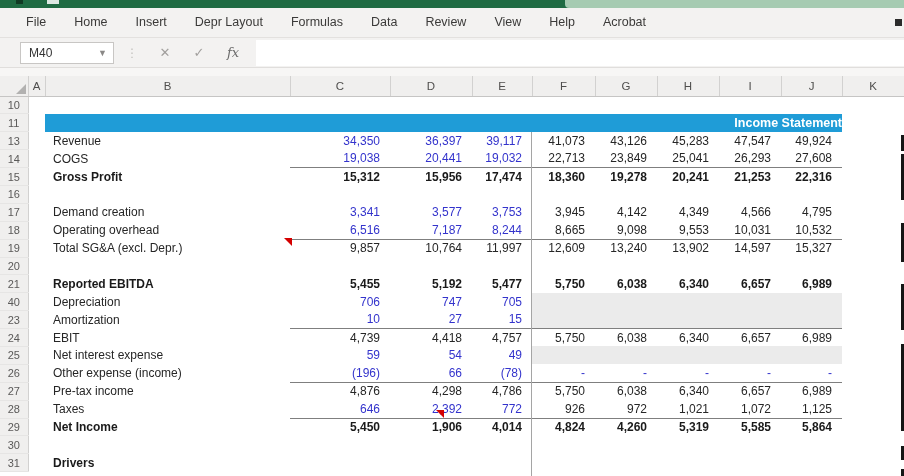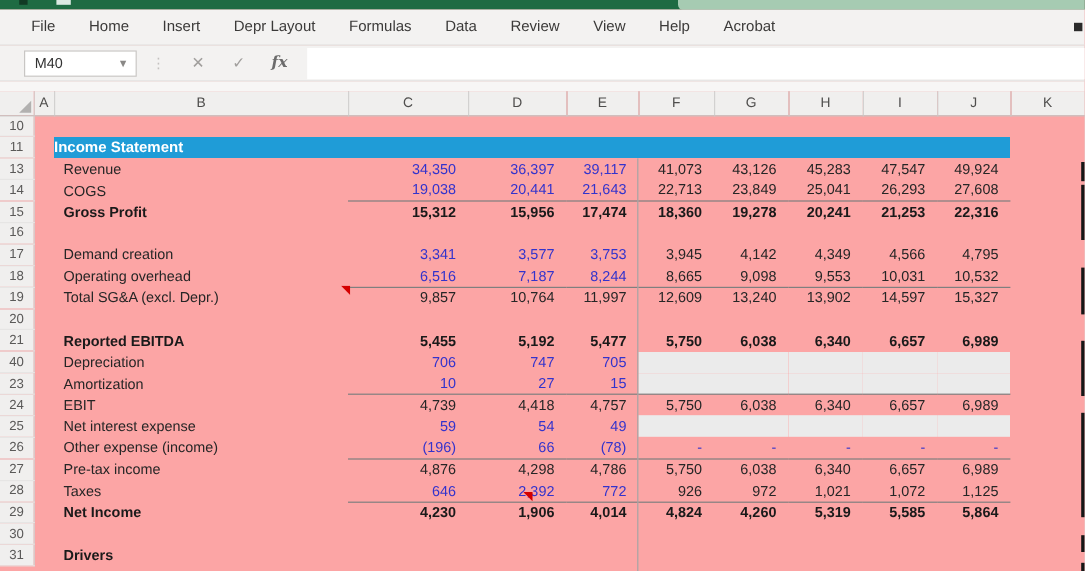--- a/index.html
+++ b/index.html
@@ -1,16 +1,16 @@
 <!DOCTYPE html>
 <html><head>
 <meta charset="utf-8">
 <style>
   html,body{margin:0;padding:0;background:#dcdcdc;}
-  .screen{position:relative;width:904px;height:476px;overflow:hidden;background:#fca5a5;
+  .screen{position:relative;width:904px;height:476px;overflow:hidden;background:#ffffff;
           font-family:"Liberation Sans",sans-serif;-webkit-font-smoothing:antialiased;}
   
   .titlebar{position:relative;height:8px;background:var(--green,#1f6b43);}
   .search-pill{position:absolute;left:565px;top:0;width:339px;height:8px;
                background:var(--pill,#a6cbb2);border-radius:0 0 0 4px;}
   .qat-a{position:absolute;left:16px;top:0;width:7px;height:4px;background:rgba(0,0,0,.45);}
   .qat-b{position:absolute;left:47px;top:0;width:12px;height:4px;background:rgba(255,255,255,.85);}
   
   .tabs{height:30px;background:#f3f2f1;display:flex;align-items:center;padding-left:12px;
         border-bottom:1px solid #e3e1df;box-sizing:border-box;position:relative;}
@@ -19,42 +19,42 @@
   
   .fbar{height:30px;background:#f3f2f1;display:flex;align-items:center;padding-left:20px;
         border-bottom:1px solid #e0dedc;box-sizing:border-box;}
   .namebox{width:94px;height:22px;background:#fff;border:1px solid #c8c6c4;display:flex;
            align-items:center;justify-content:space-between;font-size:12px;color:#333;
            padding-left:8px;box-sizing:border-box;}
   .namebox .caret{color:#8a8886;font-size:9px;padding-right:6px;}
   .dots{color:#c3c1bf;margin:0 10px 0 12px;font-size:12px;}
   .fico{width:34px;text-align:center;font-size:13px;color:#a19f9d;}
   .ffn{width:34px;text-align:center;font-size:13px;color:#6b6b6b;
-       font-family:"DejaVu Serif",serif;font-style:italic;font-weight:bold;}
+       font-family:"DejaVu Serif",serif;font-style:italic;}
   .ffield{flex:1;height:26px;background:#fff;margin-left:6px;border:none;outline:none;
           font:12px "Liberation Sans",sans-serif;padding:0 6px;}
   .gapstrip{height:8px;background:#f7f6f5;}
   
   table{border-collapse:collapse;table-layout:fixed;width:904px;}
   th,td{margin:0;white-space:nowrap;overflow:hidden;box-sizing:border-box;}
   .chead th{height:20px;background:#f0efee;border-right:1px solid #d2d1d0;
             border-bottom:1px solid #c6c5c4;font-weight:400;font-size:11.5px;color:#4f4e4d;}
   .corner{position:relative;}
   .corner .tri{position:absolute;right:2px;bottom:2px;width:0;height:0;
                border-left:10px solid transparent;border-bottom:10px solid #b2b1b0;}
   tbody td{height:17.9px;font-size:12px;color:#262626;padding:0;}
   td.rn{background:#f0efee;border-right:1px solid #d2d1d0;border-bottom:1px solid #e6e5e4;
         font-size:11px;color:#5a5958;text-align:center;}
   td.lbl{padding-left:8px;}
   td.num{text-align:right;padding-right:10px;}
   .blue{color:var(--blue,#3333cc);}
   .bold{font-weight:700;color:#1a1a1a;}
   .line{border-bottom:1px solid #7f7f7f;}
   .shade{background:#ebebeb;}
-  td.band{background:var(--band,#1f9cd7);color:#fff;font-weight:700;text-align:left;
+  td.band{background:var(--band,#1f9cd7);color:#fff;font-weight:700;text-align:right;
           font-size:12.5px;}
   
   .vdivider{position:absolute;left:531px;top:132px;width:1px;height:344px;background:#a5a5a5;}
   .flag{position:absolute;width:8px;height:8px;background:#d40000;
         clip-path:polygon(100% 0,100% 100%,0 0);}
   .flag-b18{left:284px;top:238px;}
   .flag-d28{left:436px;top:410px;}
   .edge-dash{position:absolute;left:901px;width:3px;background:#161616;}
 </style>
 </head>
@@ -163,21 +163,21 @@
           <td class="num dark">47,547</td>
           <td class="num dark">49,924</td>
           <td></td>
         </tr>
         <tr>
           <td class="rn">14</td>
           <td></td>
           <td class="lbl">COGS</td>
           <td class="num blue line">19,038</td>
           <td class="num blue line">20,441</td>
-          <td class="num blue line">21,643</td>
+          <td class="num blue line">19,032</td>
           <td class="num dark line">22,713</td>
           <td class="num dark line">23,849</td>
           <td class="num dark line">25,041</td>
           <td class="num dark line">26,293</td>
           <td class="num dark line">27,608</td>
           <td></td>
         </tr>
         <tr>
           <td class="rn">15</td>
           <td></td>
@@ -371,21 +371,21 @@
           <td class="num dark line">972</td>
           <td class="num dark line">1,021</td>
           <td class="num dark line">1,072</td>
           <td class="num dark line">1,125</td>
           <td></td>
         </tr>
         <tr>
           <td class="rn">29</td>
           <td></td>
           <td class="lbl bold">Net Income</td>
-          <td class="num dark bold">4,230</td>
+          <td class="num dark bold">5,450</td>
           <td class="num dark bold">1,906</td>
           <td class="num dark bold">4,014</td>
           <td class="num dark bold">4,824</td>
           <td class="num dark bold">4,260</td>
           <td class="num dark bold">5,319</td>
           <td class="num dark bold">5,585</td>
           <td class="num dark bold">5,864</td>
           <td></td>
         </tr>
         <tr>

